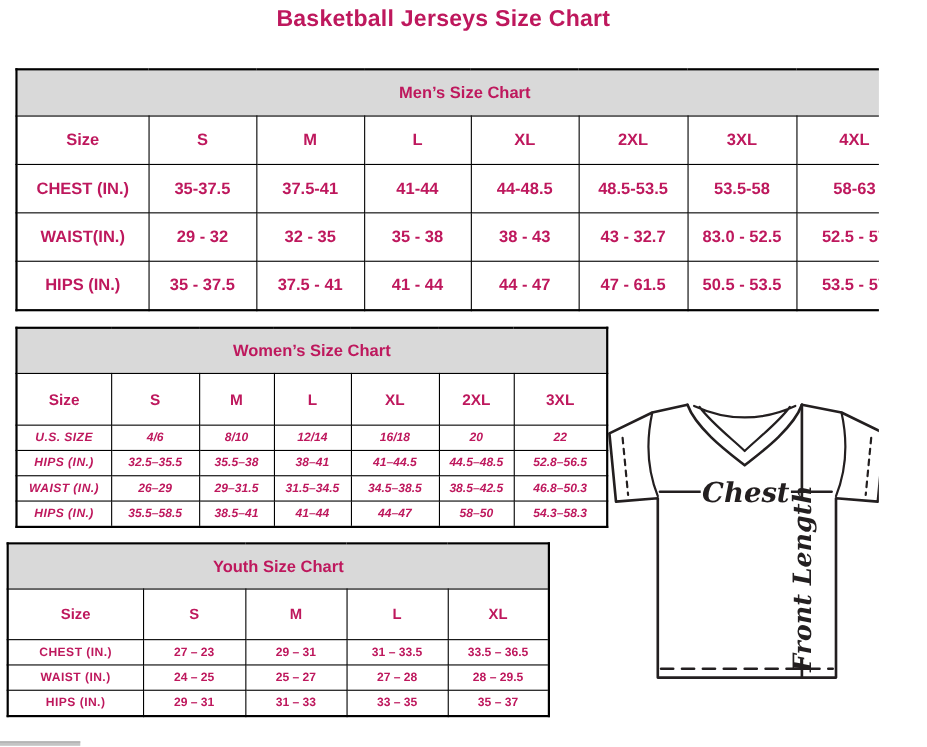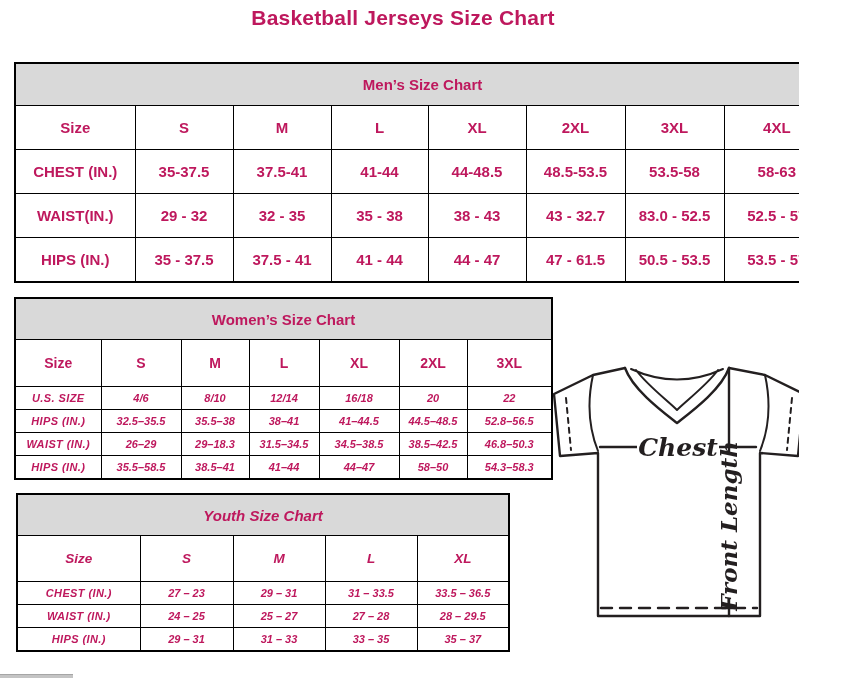--- a/index.html
+++ b/index.html
@@ -25,21 +25,21 @@
   #men-table .chart-title-cell { height:41px; }
   #men-table .col-head-row th { height:43px; font-size:15px; }
   #men-table .data-row td { height:43px; font-size:15px; }
   
   #women-table { left:14px; top:297px; width:537px; }
   #women-table .chart-title-cell { height:40px; }
   #women-table .col-head-row th { height:46px; font-size:14px; }
   #women-table .data-row td { height:22px; font-size:11px;font-style:italic; }
   #women-table .row-label { font-size:10.5px; letter-spacing:0.4px; }
   
-  #youth-table { left:16px; top:493px; width:492px;font-style:italic; }
+  #youth-table { left:6px; top:493px; width:492px; }
   #youth-table .chart-title-cell { height:40px; }
   #youth-table .col-head-row th { height:45px; font-size:13.5px; }
   #youth-table .data-row td { height:22px; font-size:11px; }
   #youth-table .row-label { font-size:11px; letter-spacing:0.4px; }
   
   .jersey-wrap { position:absolute; left:541px; top:358px; width:278px; height:262px; }
   .diagram-label { font-family:"DejaVu Serif","Liberation Serif",serif; font-style:italic; font-weight:bold; }
   
   .scroll-frag { position:absolute; height:3px; background:#c4c4c4; border-top:1px solid #a6a6a6; }
   #frag-left  { left:0; top:674px; width:73px; }
@@ -147,21 +147,21 @@
       <td>32.5–35.5</td>
       <td>35.5–38</td>
       <td>38–41</td>
       <td>41–44.5</td>
       <td>44.5–48.5</td>
       <td>52.8–56.5</td>
     </tr>
     <tr class="data-row">
       <td class="row-label">WAIST (IN.)</td>
       <td>26–29</td>
-      <td>29–18.3</td>
+      <td>29–31.5</td>
       <td>31.5–34.5</td>
       <td>34.5–38.5</td>
       <td>38.5–42.5</td>
       <td>46.8–50.3</td>
     </tr>
     <tr class="data-row">
       <td class="row-label">HIPS (IN.)</td>
       <td>35.5–58.5</td>
       <td>38.5–41</td>
       <td>41–44</td>

